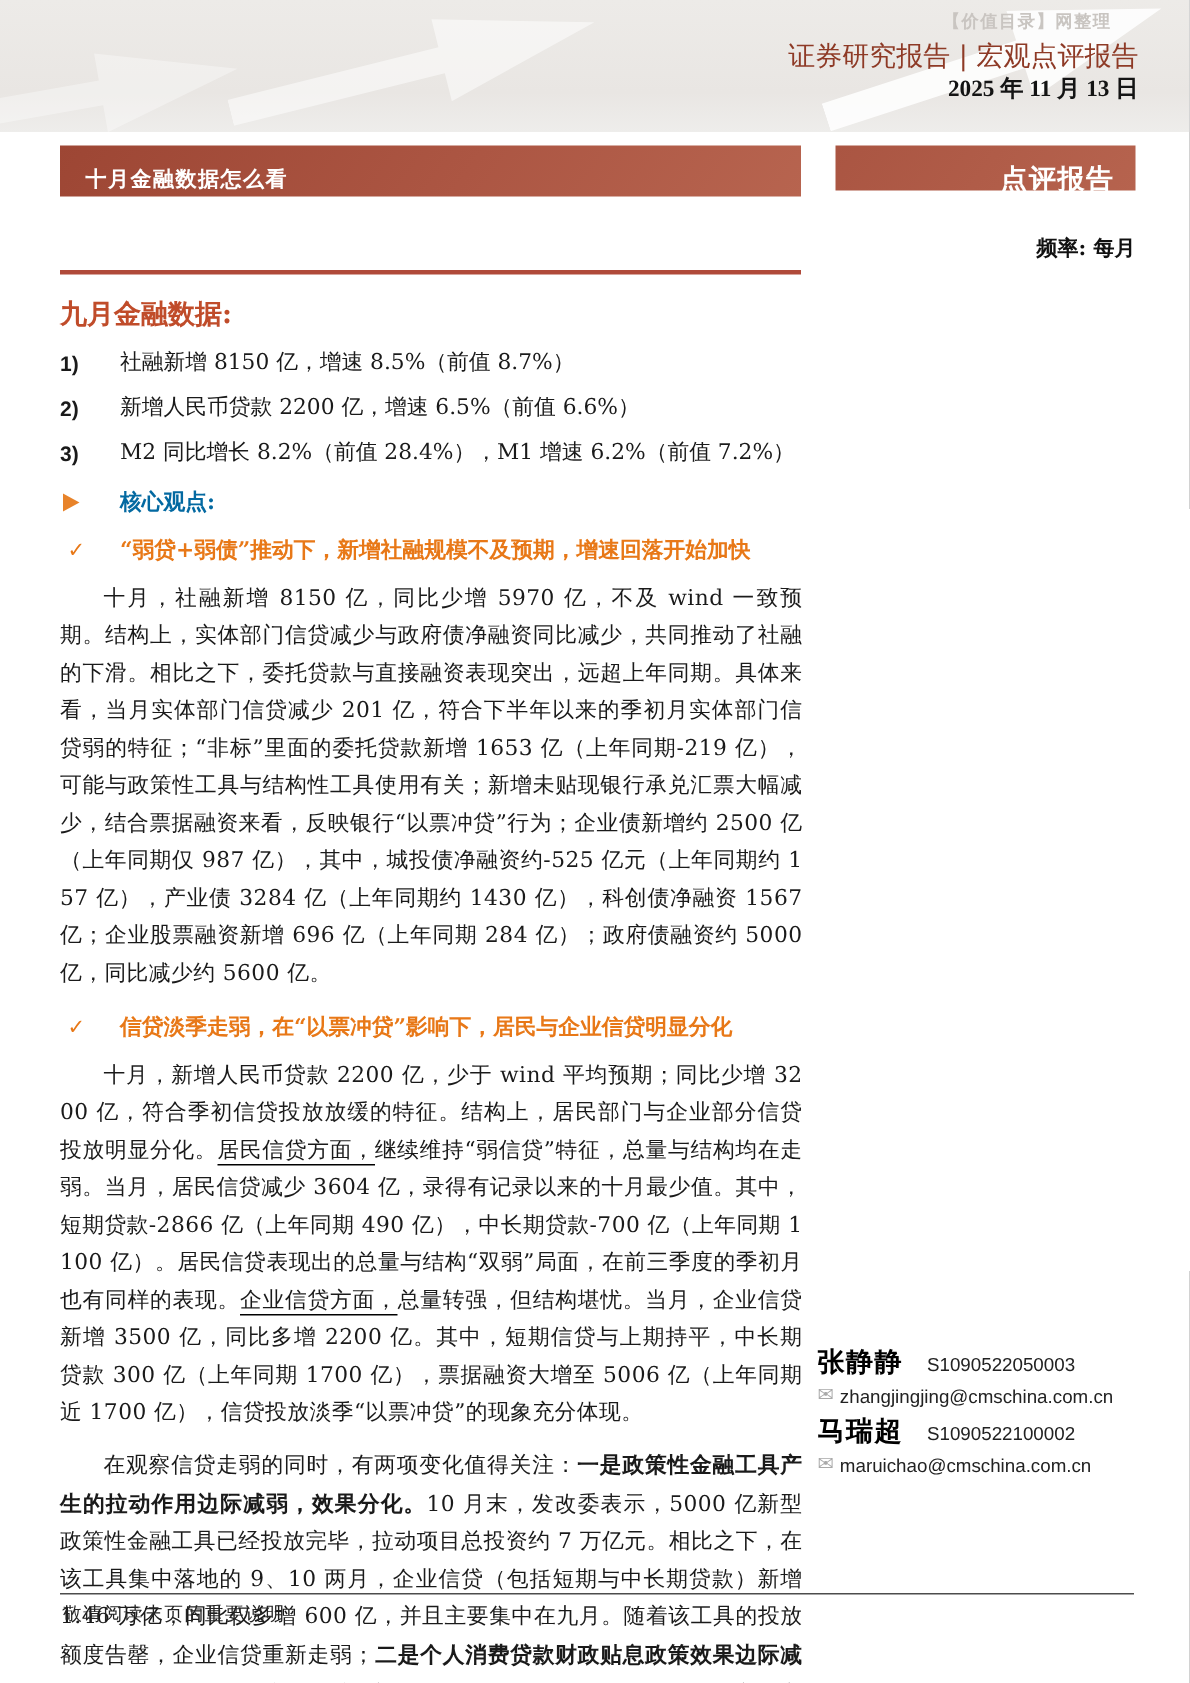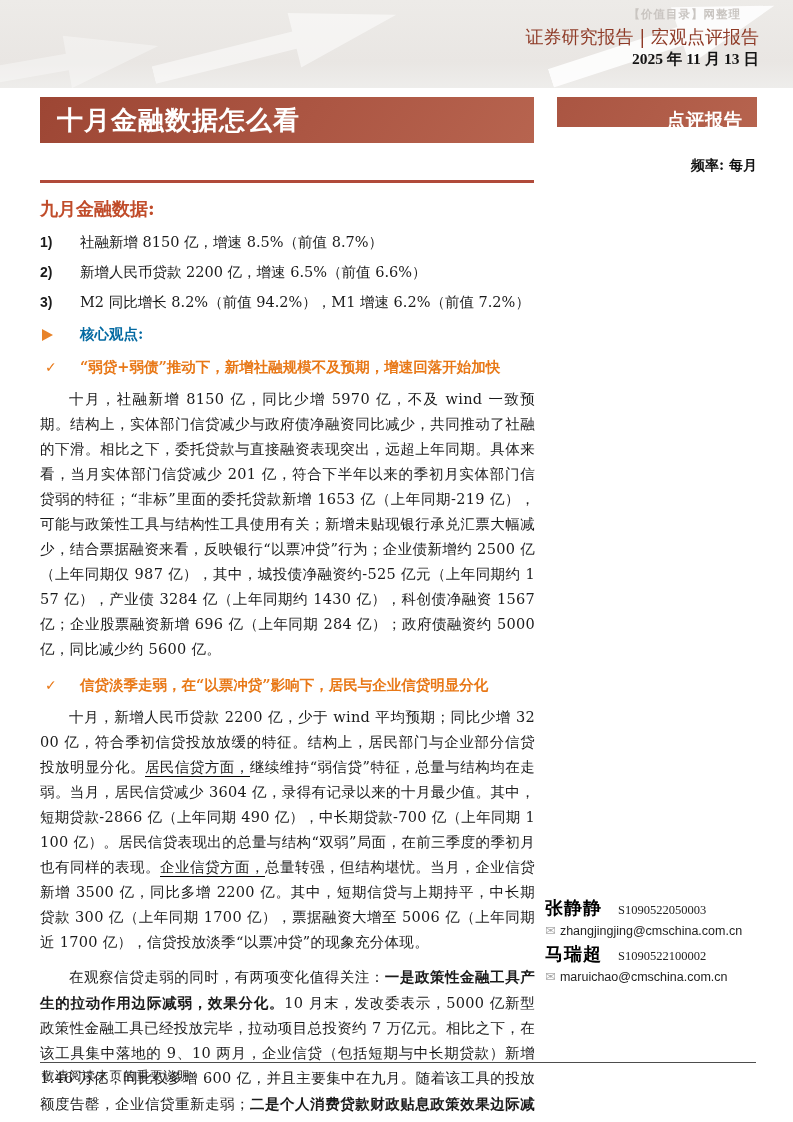--- a/index.html
+++ b/index.html
@@ -22,23 +22,23 @@
   .logo-zh { font-weight:bold; font-size:31px; line-height:37px; color:#bf9c45; letter-spacing:3px;
              border-bottom:2px solid #c9a84e; padding:0 2px 5px 2px; }
 
   .hdr-watermark { position:absolute; right:52px; top:7px; font-size:11.5px; font-weight:bold;
                    color:#c9c5c1; letter-spacing:1px; }
   .hdr-type { position:absolute; right:34px; top:25px; font-size:18px; font-weight:normal; color:#8e3a26; }
   .hdr-date { position:absolute; right:34px; top:49px; font-size:15.5px; font-weight:bold; color:#141414;
               font-family:"Liberation Serif",serif; }
 
   
-  .title-box { position:absolute; left:40px; top:97px; width:494px; height:46px;
+  .title-box { position:absolute; left:40px; top:97px; width:494px; height:34px;
                background:linear-gradient(125deg,#9d4634 0%,#ac5643 55%,#b7644f 100%);
-               color:#ffffff; font-weight:bold; font-size:26px; line-height:46px;
+               color:#ffffff; font-weight:bold; font-size:14px; line-height:46px;
                padding-left:17px; letter-spacing:1px; }
   .badge-box { position:absolute; left:557px; top:97px; width:200px; height:30px;
                background:linear-gradient(125deg,#aa5542 0%,#b6634e 100%);
                color:#ffffff; font-weight:bold; font-size:18px; line-height:46px;
                text-align:right; padding-right:14px; letter-spacing:1px; }
   .freq { position:absolute; right:36px; top:157px; font-size:14px; font-weight:bold; color:#111; }
   .rule { position:absolute; left:40px; top:180px; width:494px; height:3px; background:#b04a3a; }
 
   
   .left-col { position:absolute; left:40px; top:197px; width:495px; font-size:14.5px; color:#1a1a1a; }
@@ -53,21 +53,21 @@
   .sec-check { width:40px; flex:none; font-family:"DejaVu Sans",sans-serif; font-size:14px; padding-left:5px; }
   .para { text-indent:2em; text-align:justify; line-height:25px; margin-bottom:9px;
           word-break:break-all; letter-spacing:.3px; }
   .para .b { font-weight:bold; }
   .para .u { border-bottom:1px solid #000; padding-bottom:1px; }
 
   
   .right-col { position:absolute; left:545px; top:896px; width:218px; }
   .a-row { display:flex; align-items:baseline; margin-bottom:3px; }
   .a-name { font-weight:bold; font-size:18px; color:#000; letter-spacing:1px; }
-  .a-id { font-family:Liberation Serif, serif; font-size:12.5px; color:#222; margin-left:16px; }
+  .a-id { font-family:Liberation Sans, sans-serif; font-size:12.5px; color:#222; margin-left:16px; }
   .a-email { display:flex; align-items:center; font-family:"Liberation Sans",sans-serif;
              font-size:12.5px; color:#222; margin-bottom:4px; }
   .env { color:#a9a9a9; font-family:"DejaVu Sans",sans-serif; font-size:13px; margin-right:4px; }
 
   
   .footer-line { position:absolute; left:40px; top:1062px; width:716px; height:1px; background:#4d4d4d; }
   .footer-text { position:absolute; left:42px; top:1068px; font-size:12.5px; color:#222; letter-spacing:1px; }
 </style>
 </head>
 <body>
@@ -96,21 +96,21 @@
     <div class="list-row">
       <span class="list-num">1)</span>
       <span>社融新增 8150 亿，增速 8.5%（前值 8.7%）</span>
     </div>
     <div class="list-row">
       <span class="list-num">2)</span>
       <span>新增人民币贷款 2200 亿，增速 6.5%（前值 6.6%）</span>
     </div>
     <div class="list-row">
       <span class="list-num">3)</span>
-      <span>M2 同比增长 8.2%（前值 94.2%），M1 增速 6.2%（前值 7.2%）</span>
+      <span>M2 同比增长 8.2%（前值 28.4%），M1 增速 6.2%（前值 7.2%）</span>
     </div>
 
     <div class="core-row">
       <span class="tri"></span>
       <span class="core-label">核心观点:</span>
     </div>
 
     <div class="sec-head">
       <span class="sec-check">✓</span>
       <span>“弱贷+弱债”推动下，新增社融规模不及预期，增速回落开始加快</span>

